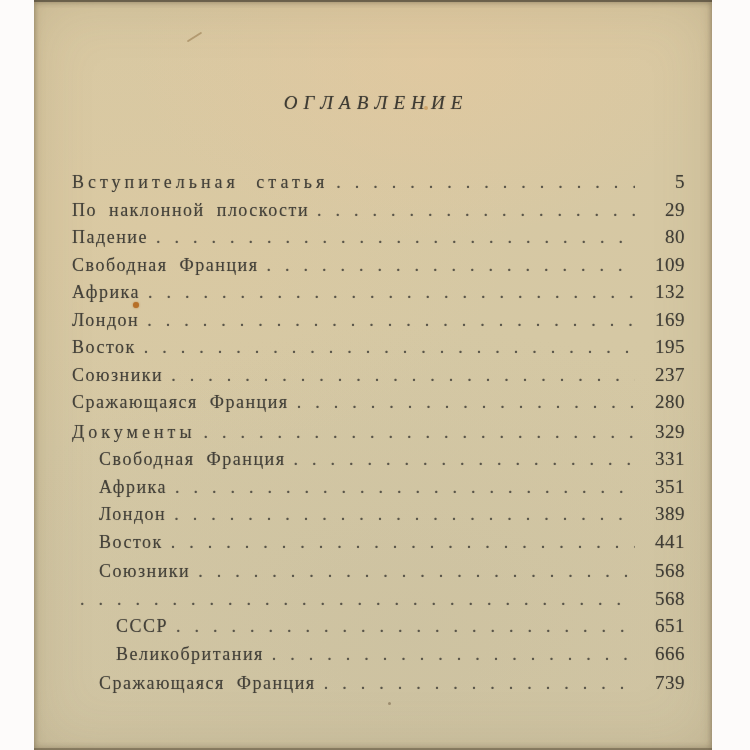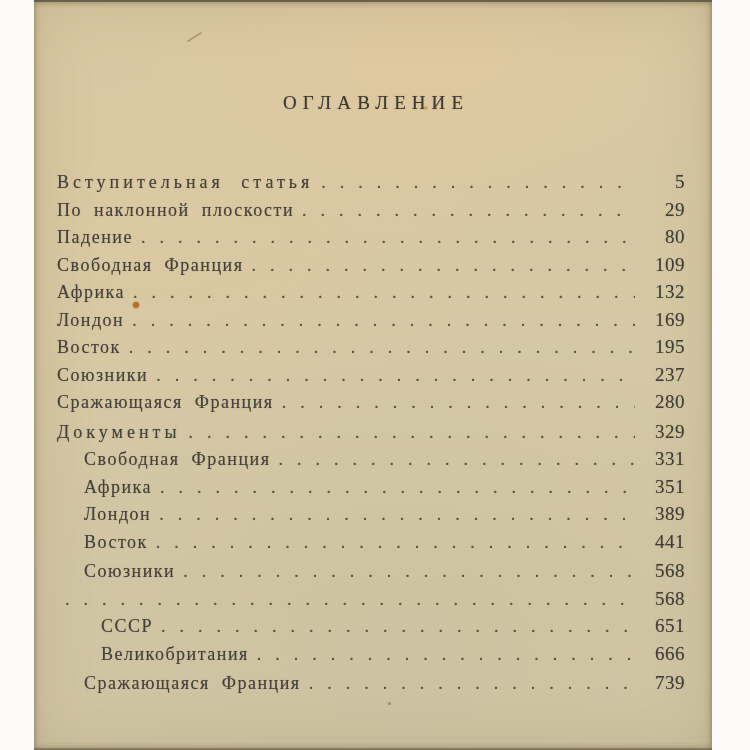--- a/index.html
+++ b/index.html
@@ -45,24 +45,25 @@
   .title {
     margin: 0;
     text-align: center;
     text-indent: 0.32em;       
     font-size: 19px;
     line-height: 20px;
     font-weight: normal;
     letter-spacing: 0.32em;
     color: #3e3b33;
     text-shadow: 0 0 1px rgba(62, 59, 51, 0.55);
+    font-style: italic;
   }
   .toc {
     margin-top: 55px;
-    padding: 0 27px 0 23px;
+    padding: 0 27px 0 38px;
     color: #45423a;
     text-shadow: 0 0 1px rgba(69, 66, 58, 0.45);
   }
   .toc-row {
     display: flex;
     align-items: baseline;
     height: 27.5px;
     line-height: 27.5px;
     font-size: 18px;
   }

